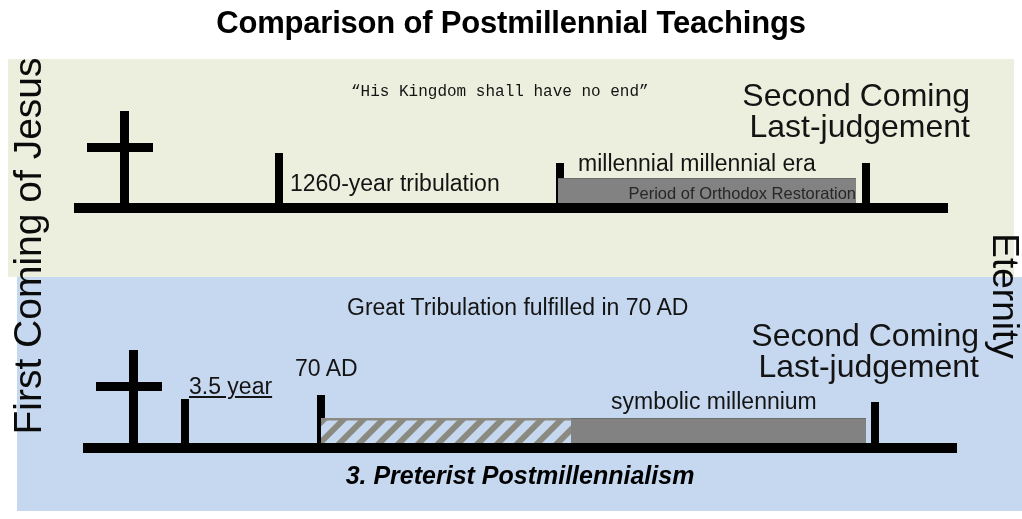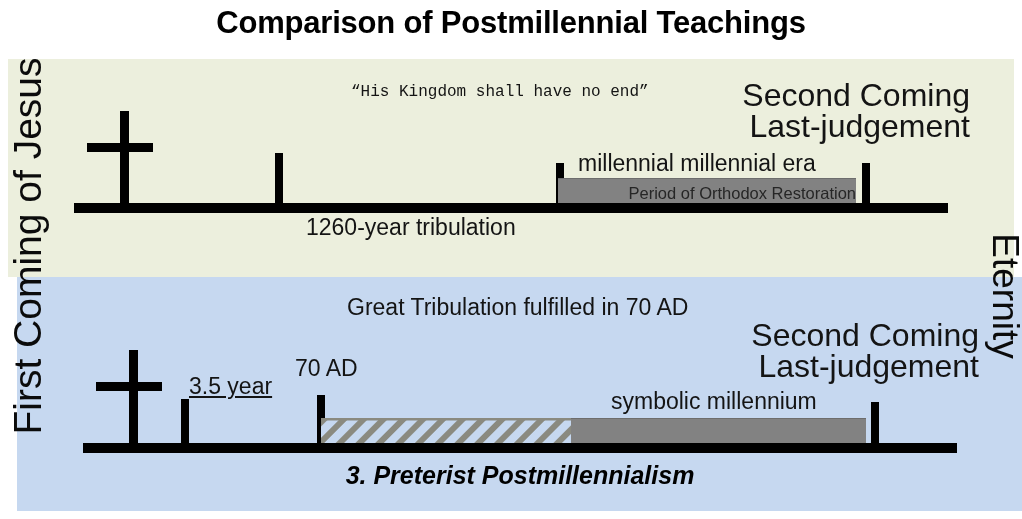--- a/index.html
+++ b/index.html
@@ -169,21 +169,21 @@
     <div class="cross-h" style="left:79px; top:84px; width:66px;"></div>
 
     <div class="tl-tick" style="left:267px; top:94px; height:59px;"></div>
     <div class="tl-tick" style="left:548px; top:104px; height:49px;"></div>
     <div class="tl-tick" style="left:854px; top:104px; height:49px;"></div>
 
     <div class="grayband" style="left:550px; top:119px; width:298px; height:25px;">
       <div class="grayband-label" style="top:2px;">Period of Orthodox Restoration</div>
     </div>
 
-    <div class="cap cap-trib" style="left:298px; top:110px;margin-top:44px;">1260-year tribulation</div>
+    <div class="cap cap-trib" style="left:282px; top:110px;">1260-year tribulation</div>
     <div class="cap cap-era" style="left:570px; top:90px;">millennial millennial era</div>
 
     <div class="tl-bar" style="left:66px; top:144px; width:874px;"></div>
 
   </div>
 
   <div class="panel panel-bottom">
 
     <div class="cap cap-gt" style="left:330px; top:16px;">Great Tribulation fulfilled in 70 AD</div>
 

